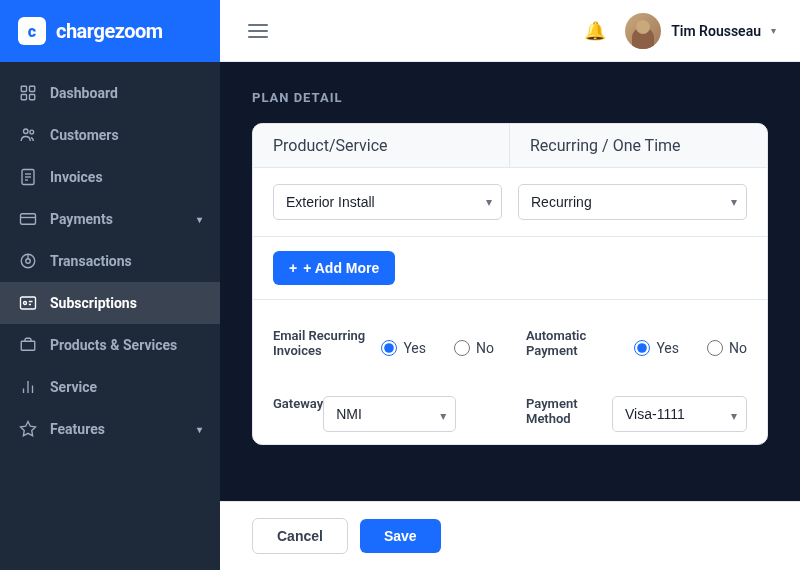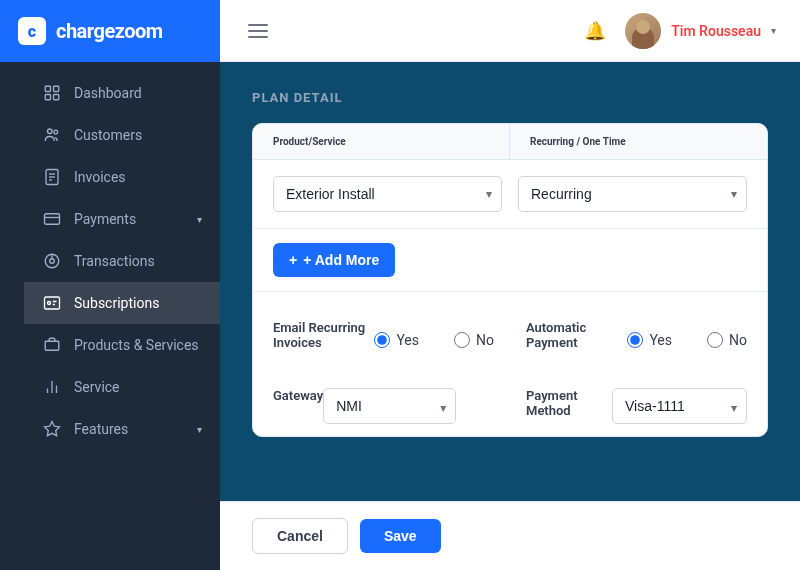--- a/index.html
+++ b/index.html
@@ -54,24 +54,23 @@
       padding: 10px 0;
     }
 
     .nav-item {
       display: flex;
       align-items: center;
       padding: 11px 18px;
       color: #a0aec0;
       cursor: pointer;
       font-size: 14px;
-      font-weight: 400;
+      font-weight: 700;
       transition: background 0.15s;
       position: relative;
-      margin-left: 24px;
     }
     .nav-item.active {
       background: rgba(255,255,255,0.12);
       color: white;
       text-align: right;
     }
     .nav-item .nav-icon {
       width: 20px;
       height: 20px;
       margin-right: 12px;
@@ -155,32 +154,32 @@
       transform: translateX(-50%);
       width: 14px;
       height: 14px;
       background: #c9a87c;
       border-radius: 50%;
       z-index: 1;
     }
     .user-name {
       font-size: 14px;
       font-weight: 600;
-      color: #ef4444;
+      color: #0f172a;
     }
     .user-chevron {
       color: #6b7280;
       font-size: 10px;
     }
 
     
     .content {
       flex: 1;
       padding: 28px 32px;
-      background: #0c4a6e;
+      background: #0f172a;
       overflow-y: auto;
     }
 
     .section-title {
       font-size: 13px;
       font-weight: 700;
       color: #94a3b8;
       letter-spacing: 1px;
       text-transform: uppercase;
       margin-bottom: 18px;
@@ -195,22 +194,22 @@
 
     
     .plan-table-header {
       display: grid;
       grid-template-columns: 1fr 1fr;
       background: #f8f9fb;
       border-bottom: 1px solid #e2e8f0;
     }
     .plan-col-header {
       padding: 12px 20px;
-      font-size: 10px;
-      font-weight: 700;
+      font-size: 16px;
+      font-weight: 400;
       color: #374151;
     }
     .plan-col-header:first-child {
       border-right: 1px solid #e2e8f0;
     }
 
     
     .plan-row {
       display: grid;
       grid-template-columns: 1fr 1fr;
@@ -279,21 +278,21 @@
       margin-top: 8px;
     }
     .form-label {
       font-size: 13px;
       font-weight: 600;
       color: #374151;
       margin-bottom: 10px;
     }
     .radio-group {
       display: flex;
-      gap: 35px;
+      gap: 28px;
       align-items: center;
     }
     .radio-label {
       display: flex;
       align-items: center;
       gap: 6px;
       font-size: 14px;
       color: #374151;
       cursor: pointer;
     }

